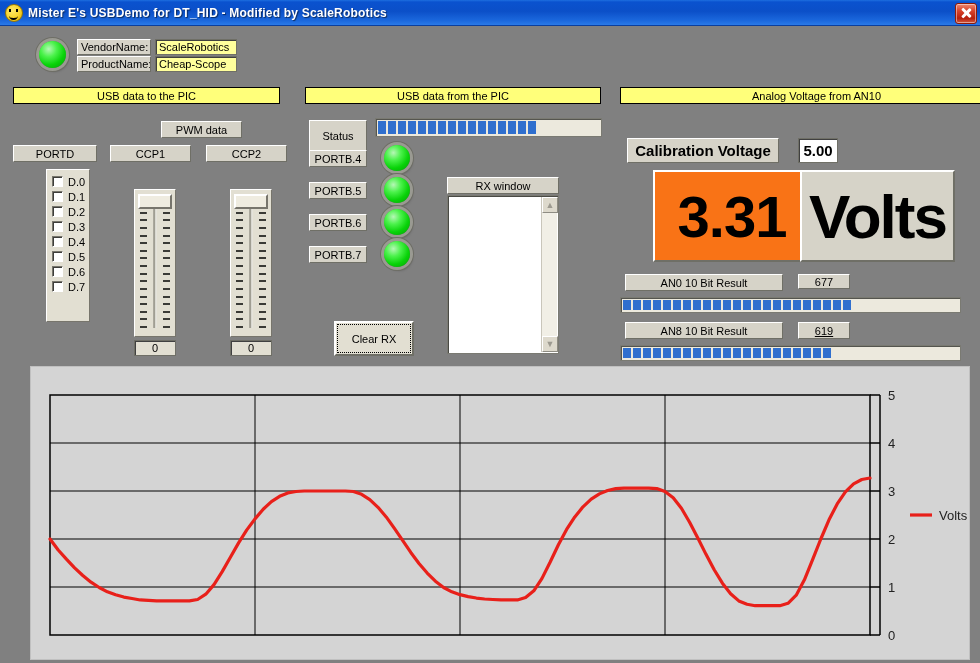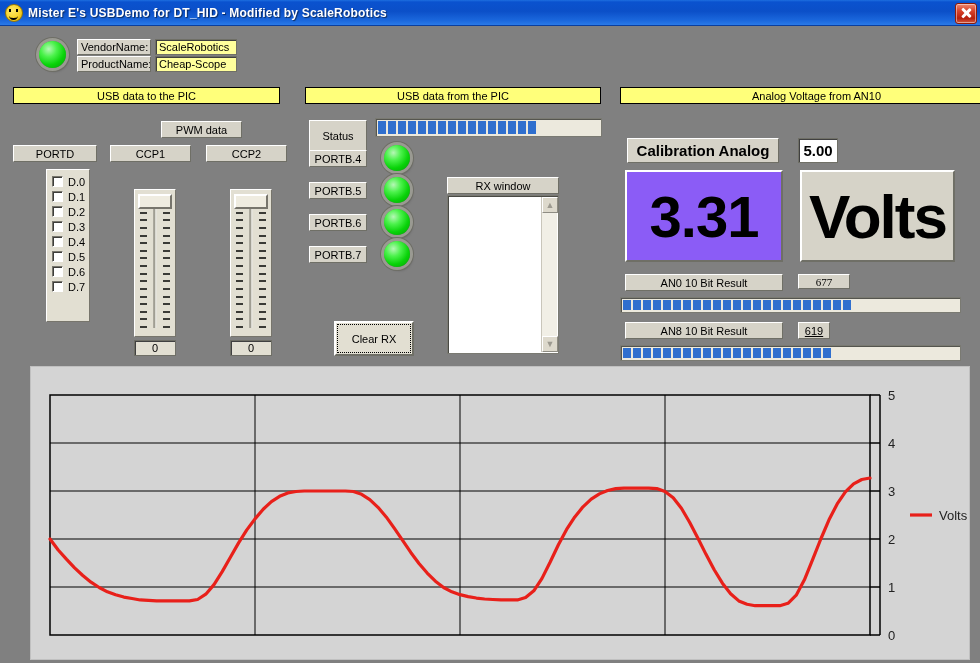--- a/index.html
+++ b/index.html
@@ -164,26 +164,26 @@
     border-right:1px solid #8e8c83;border-bottom:1px solid #8e8c83;
     box-sizing:border-box;cursor:pointer;
     display:flex;align-items:center;justify-content:center;
     color:#9d9a90;font-size:9px;line-height:1;
   }
   .sbtn.up{top:0;}
   .sbtn.dn{bottom:0;}
 
   
   .bigval{
-    background:#8b5cf6;
+    background:#f97316;
     border-top:2px solid #ffffff;border-left:2px solid #ffffff;
     border-right:2px solid #6f6f66;border-bottom:2px solid #6f6f66;
     box-sizing:border-box;
     display:flex;align-items:center;justify-content:center;
-    font-size:58px;font-weight:bold;letter-spacing:-1px;
+    font-size:58px;font-weight:bold;letter-spacing:-1px;margin-left:28px;
   }
   .bigunit{
     background:#d6d3c8;
     border-top:2px solid #ffffff;border-left:2px solid #ffffff;
     border-right:2px solid #6f6f66;border-bottom:2px solid #6f6f66;
     box-sizing:border-box;
     display:flex;align-items:center;justify-content:center;
     font-size:62px;font-weight:bold;letter-spacing:-2px;
   }
 
@@ -388,28 +388,28 @@
     <div class="lbl3d" style="position:absolute;left:447px;top:151px;width:112px;height:17px;">RX window</div>
     <div class="rxbox" style="position:absolute;left:447px;top:169px;width:112px;height:159px;">
       <div class="scrollbar">
         <div class="sbtn up">▲</div>
         <div class="sbtn dn">▼</div>
       </div>
     </div>
 
     <div class="yellowhdr" style="position:absolute;left:620px;top:61px;width:393px;height:17px;">Analog Voltage from AN10</div>
 
-    <div class="lbl3d" style="position:absolute;left:627px;top:112px;width:152px;height:25px;font-size:15px;font-weight:bold;">Calibration Analog</div>
+    <div class="lbl3d" style="position:absolute;left:627px;top:112px;width:152px;height:25px;font-size:15px;font-weight:bold;">Calibration Voltage</div>
     <div class="txtfield" style="position:absolute;left:798px;top:112px;width:40px;height:25px;font-size:15px;font-weight:bold;justify-content:center;padding-left:0;">5.00</div>
 
     <div class="bigval" style="position:absolute;left:625px;top:144px;width:158px;height:92px;">3.31</div>
     <div class="bigunit" style="position:absolute;left:800px;top:144px;width:155px;height:92px;">Volts</div>
 
     <div class="lbl3d" style="position:absolute;left:625px;top:248px;width:158px;height:17px;">AN0 10 Bit Result</div>
-    <div class="lbl3d" style="position:absolute;left:798px;top:248px;width:52px;height:15px;font-family:Liberation Serif, serif;">677</div>
+    <div class="lbl3d" style="position:absolute;left:798px;top:248px;width:52px;height:15px;">677</div>
     <div class="segbar" style="position:absolute;left:620px;top:271px;width:341px;height:16px;">
       <div class="segs">
           <span class="seg"></span>
           <span class="seg"></span>
           <span class="seg"></span>
           <span class="seg"></span>
           <span class="seg"></span>
           <span class="seg"></span>
           <span class="seg"></span>
           <span class="seg"></span>
@@ -425,21 +425,21 @@
           <span class="seg"></span>
           <span class="seg"></span>
           <span class="seg"></span>
           <span class="seg"></span>
           <span class="seg"></span>
           <span class="seg"></span>
         </div>
     </div>
 
     <div class="lbl3d" style="position:absolute;left:625px;top:296px;width:158px;height:17px;">AN8 10 Bit Result</div>
-    <div class="lbl3d" style="position:absolute;left:798px;top:296px;width:32px;height:17px;text-decoration:underline;">619</div>
+    <div class="lbl3d" style="position:absolute;left:798px;top:296px;width:52px;height:17px;text-decoration:underline;">619</div>
     <div class="segbar" style="position:absolute;left:620px;top:319px;width:341px;height:16px;">
       <div class="segs">
           <span class="seg"></span>
           <span class="seg"></span>
           <span class="seg"></span>
           <span class="seg"></span>
           <span class="seg"></span>
           <span class="seg"></span>
           <span class="seg"></span>
           <span class="seg"></span>

